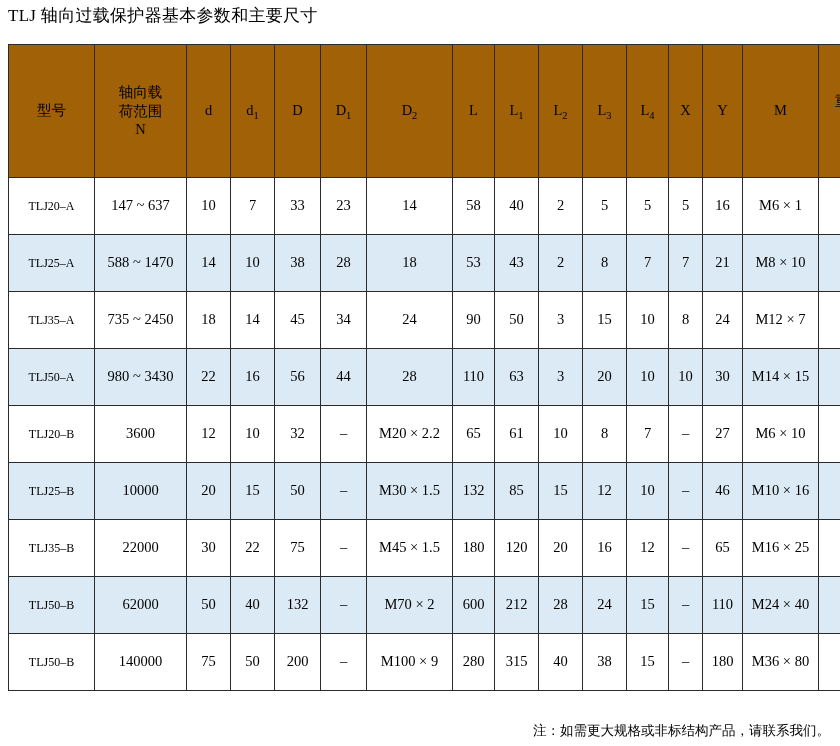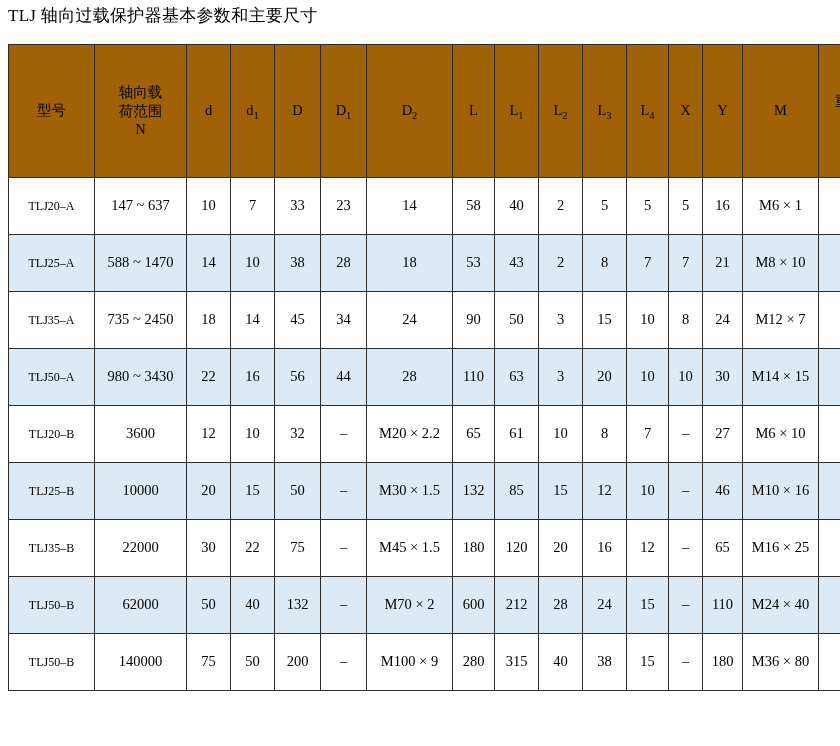--- a/index.html
+++ b/index.html
@@ -338,14 +338,15 @@
         <td>38</td>
         <td>15</td>
         <td>–</td>
         <td>180</td>
         <td>M36 × 80</td>
         <td>18</td>
       </tr>
     </tbody>
   </table>
 
+  <div class="note">注：如需更大规格或非标结构产品，请联系我们。</div>
 
 </div>
 
 </body></html>

